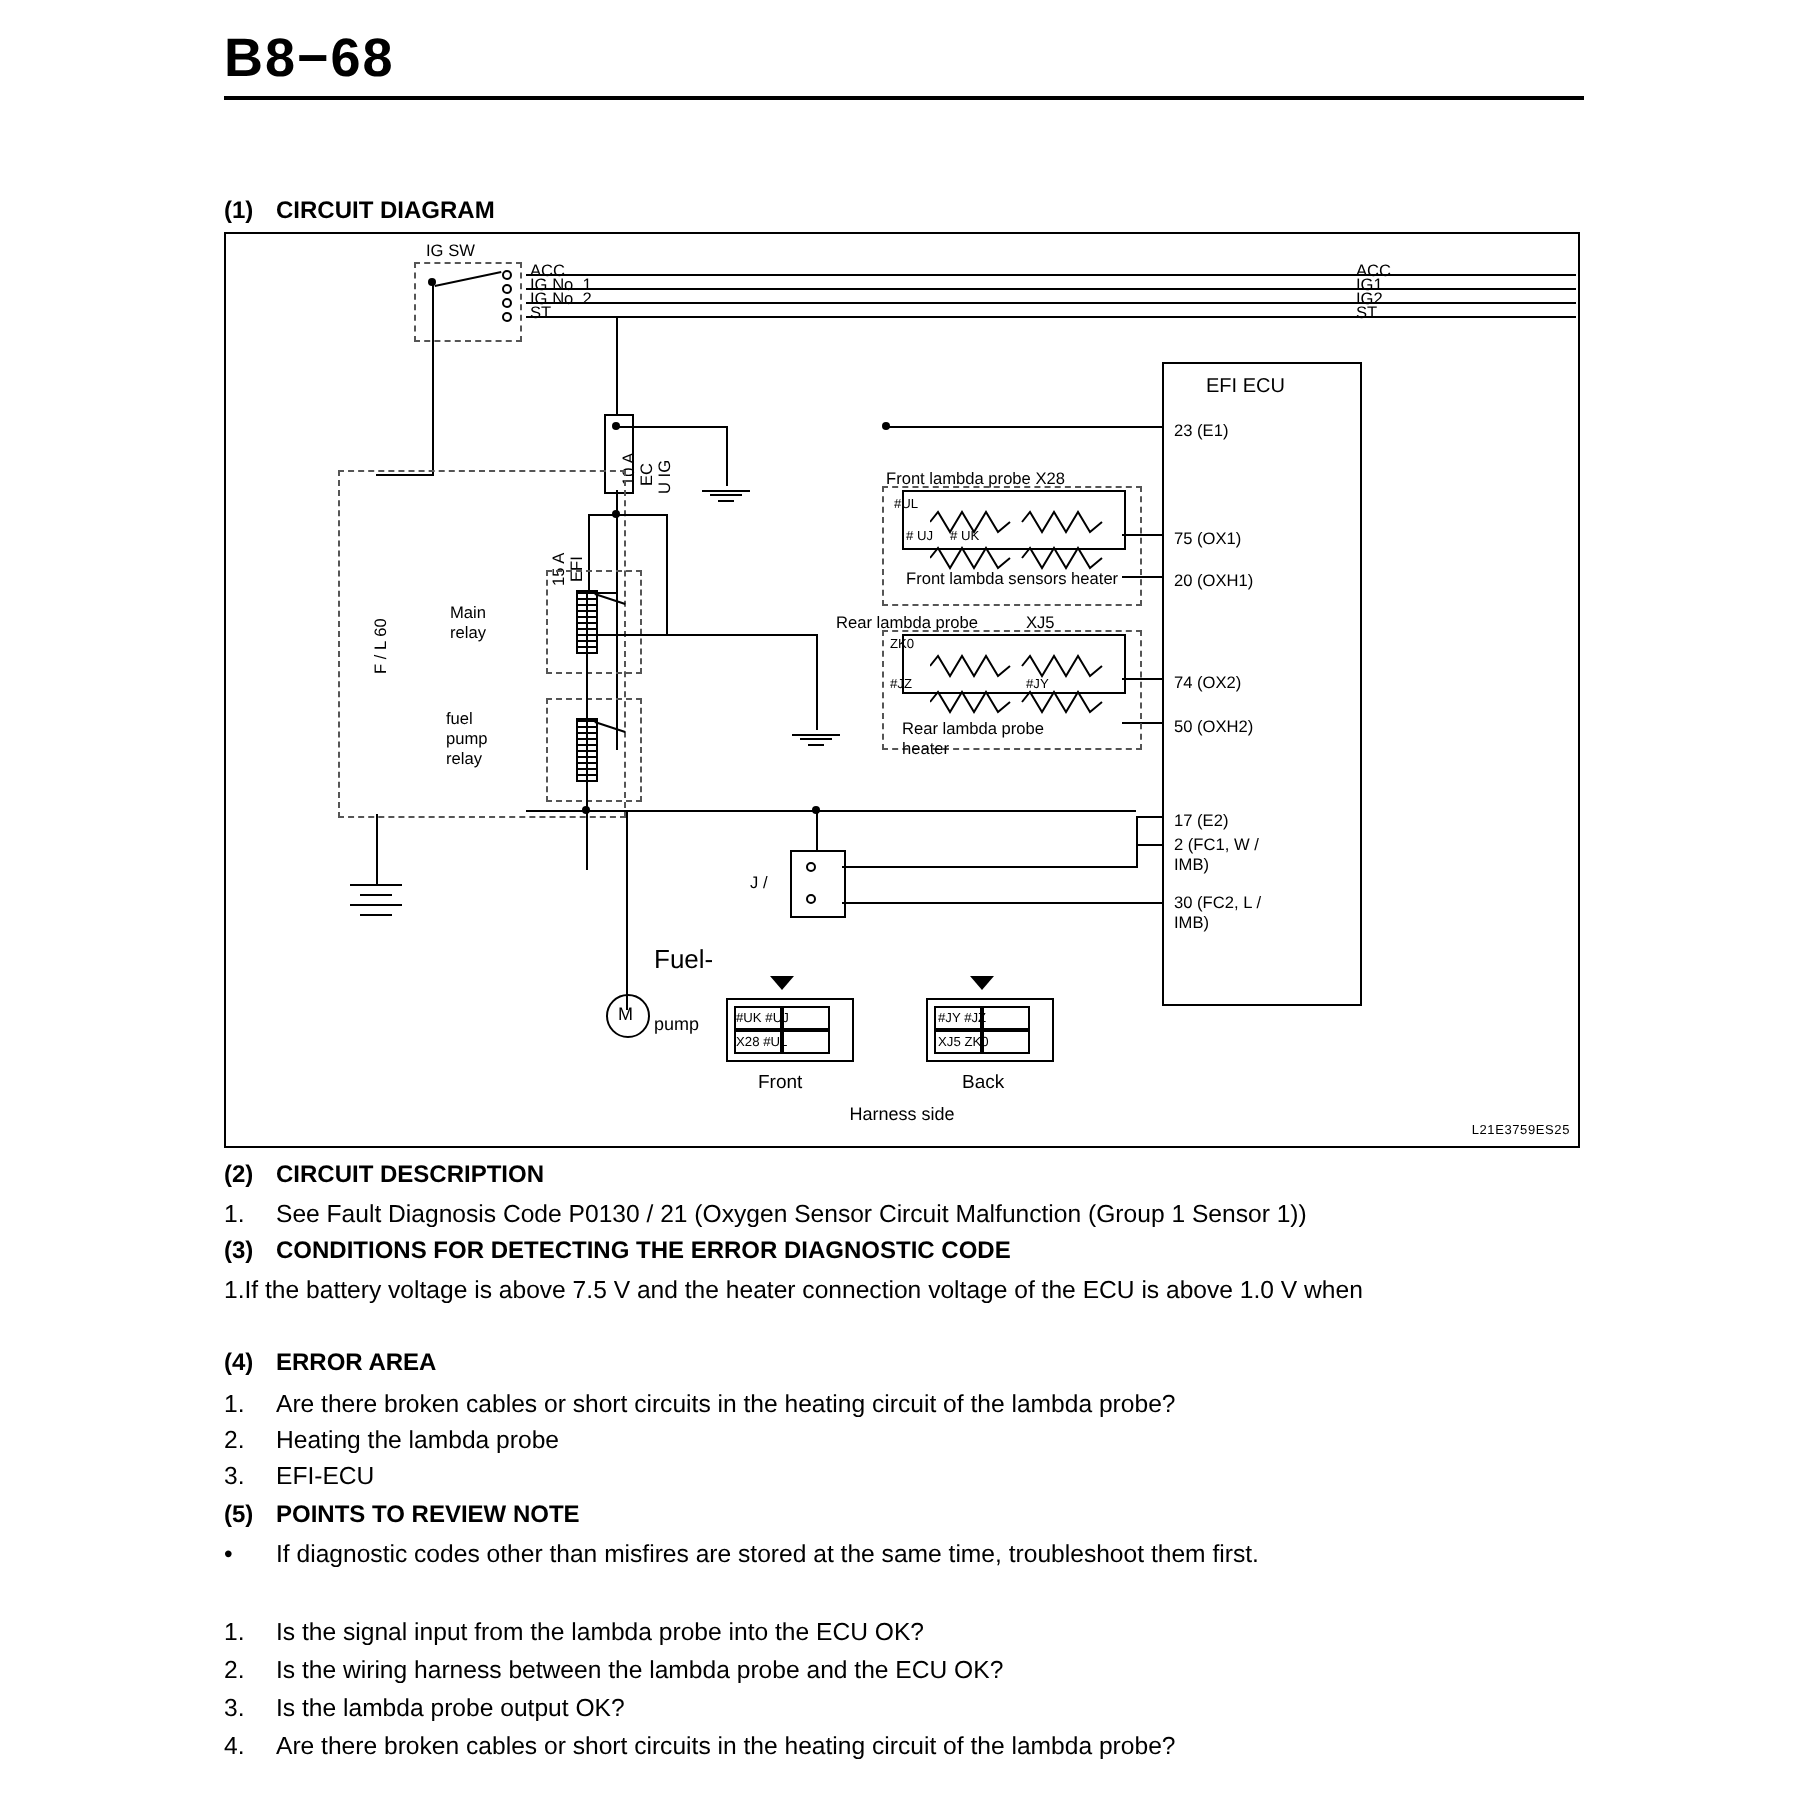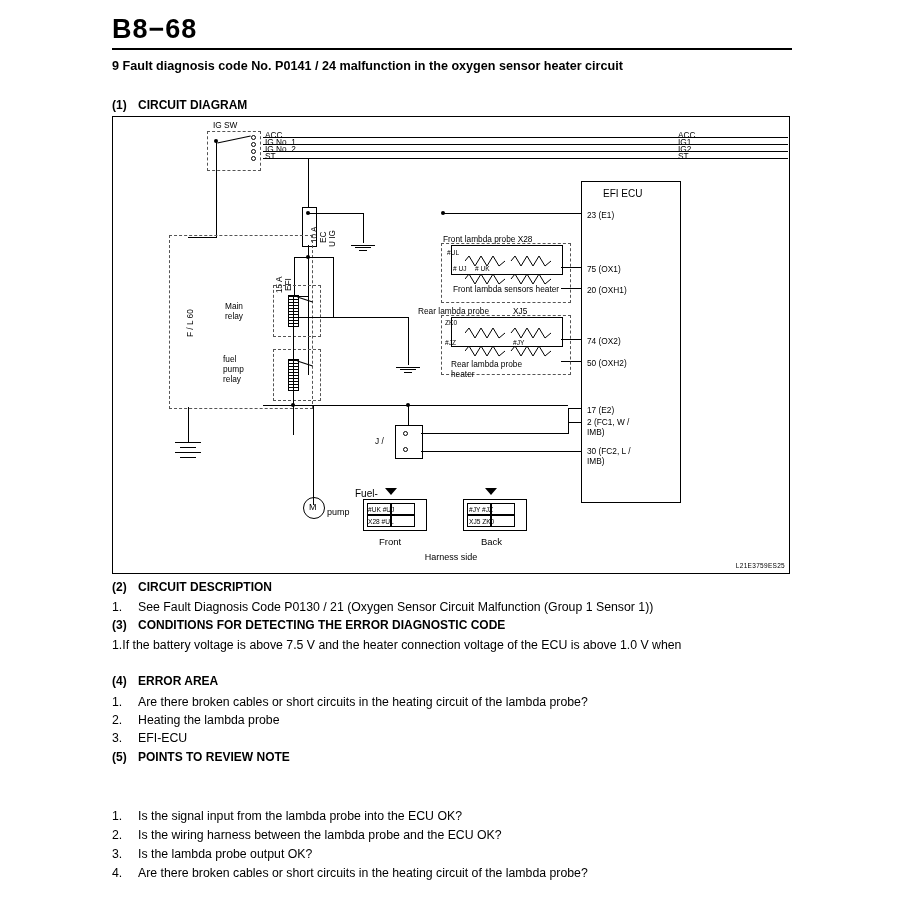--- a/index.html
+++ b/index.html
@@ -180,21 +180,20 @@
 </style>
 </head>
 <body>
 
 <div class="page">
 
   <div class="page-code">B8−68</div>
   <div class="code-rule"></div>
 
   <div class="title-block">
-    <div>9 Fault diagnosis code No. P0141 / 24 malfunction in the oxygen sensor heater circuit</div>
   </div>
 
   <div class="subhead" style="top:98px;">
     <span class="sec-num">(1)</span><span>CIRCUIT DIAGRAM</span>
   </div>
 
   <div class="diagram">
 
     <div class="hline" style="left:150px; top:20px; width:525px;"></div>
     <div class="hline" style="left:150px; top:27px; width:525px;"></div>
@@ -351,21 +350,21 @@
     <div class="connbox" style="left:282px; top:308px; width:26px; height:32px;"></div>
     <div class="pin-dot" style="left:290px; top:314px;"></div>
     <div class="pin-dot" style="left:290px; top:330px;"></div>
     <div class="hline" style="left:308px; top:316px; width:147px;"></div>
     <div class="hline" style="left:308px; top:334px; width:147px;"></div>
     <div class="vline" style="left:455px; top:305px; height:12px;"></div>
 
     <div class="vline" style="left:200px; top:288px; height:100px;"></div>
     <div class="circ" style="left:190px; top:380px; width:20px; height:20px;"></div>
     <div class="lbl" style="left:196px; top:386px; font-size:9px;">M</div>
-    <div class="lbl" style="left:214px; top:372px; font-size:10px;margin-left:28px;">Fuel-</div>
+    <div class="lbl" style="left:214px; top:358px; font-size:13px;">Fuel-</div>
     <div class="lbl" style="left:214px; top:391px; font-size:9px;">pump</div>
 
     <div class="tri" style="left:272px; top:371px;"></div>
     <div class="connbox" style="left:250px; top:382px; width:62px; height:30px;"></div>
     <div class="box" style="left:254px; top:386px; width:22px; height:10px;"></div>
     <div class="box" style="left:278px; top:386px; width:22px; height:10px;"></div>
     <div class="box" style="left:254px; top:398px; width:22px; height:10px;"></div>
     <div class="box" style="left:278px; top:398px; width:22px; height:10px;"></div>
     <div class="lbl vsm" style="left:255px; top:388px;">#UK #UJ</div>
     <div class="lbl vsm" style="left:255px; top:400px;">X28 #UL</div>
@@ -406,20 +405,23 @@
   <div class="body-line" style="top:712px;">
     <span class="num">2.</span><span>Heating the lambda probe</span>
   </div>
   <div class="body-line" style="top:730px;">
     <span class="num">3.</span><span>EFI-ECU</span>
   </div>
 
   <div class="subhead" style="top:750px;">
     <span class="sec-num">(5)</span><span>POINTS TO REVIEW NOTE</span>
   </div>
+  <div class="body-line" style="top:769px;">
+    <span class="num">•</span><span>If diagnostic codes other than misfires are stored at the same time, troubleshoot them first.</span>
+  </div>
 
   <div class="body-line" style="top:808px;">
     <span class="num">1.</span><span>Is the signal input from the lambda probe into the ECU OK?</span>
   </div>
   <div class="body-line" style="top:827px;">
     <span class="num">2.</span><span>Is the wiring harness between the lambda probe and the ECU OK?</span>
   </div>
   <div class="body-line" style="top:846px;">
     <span class="num">3.</span><span>Is the lambda probe output OK?</span>
   </div>

